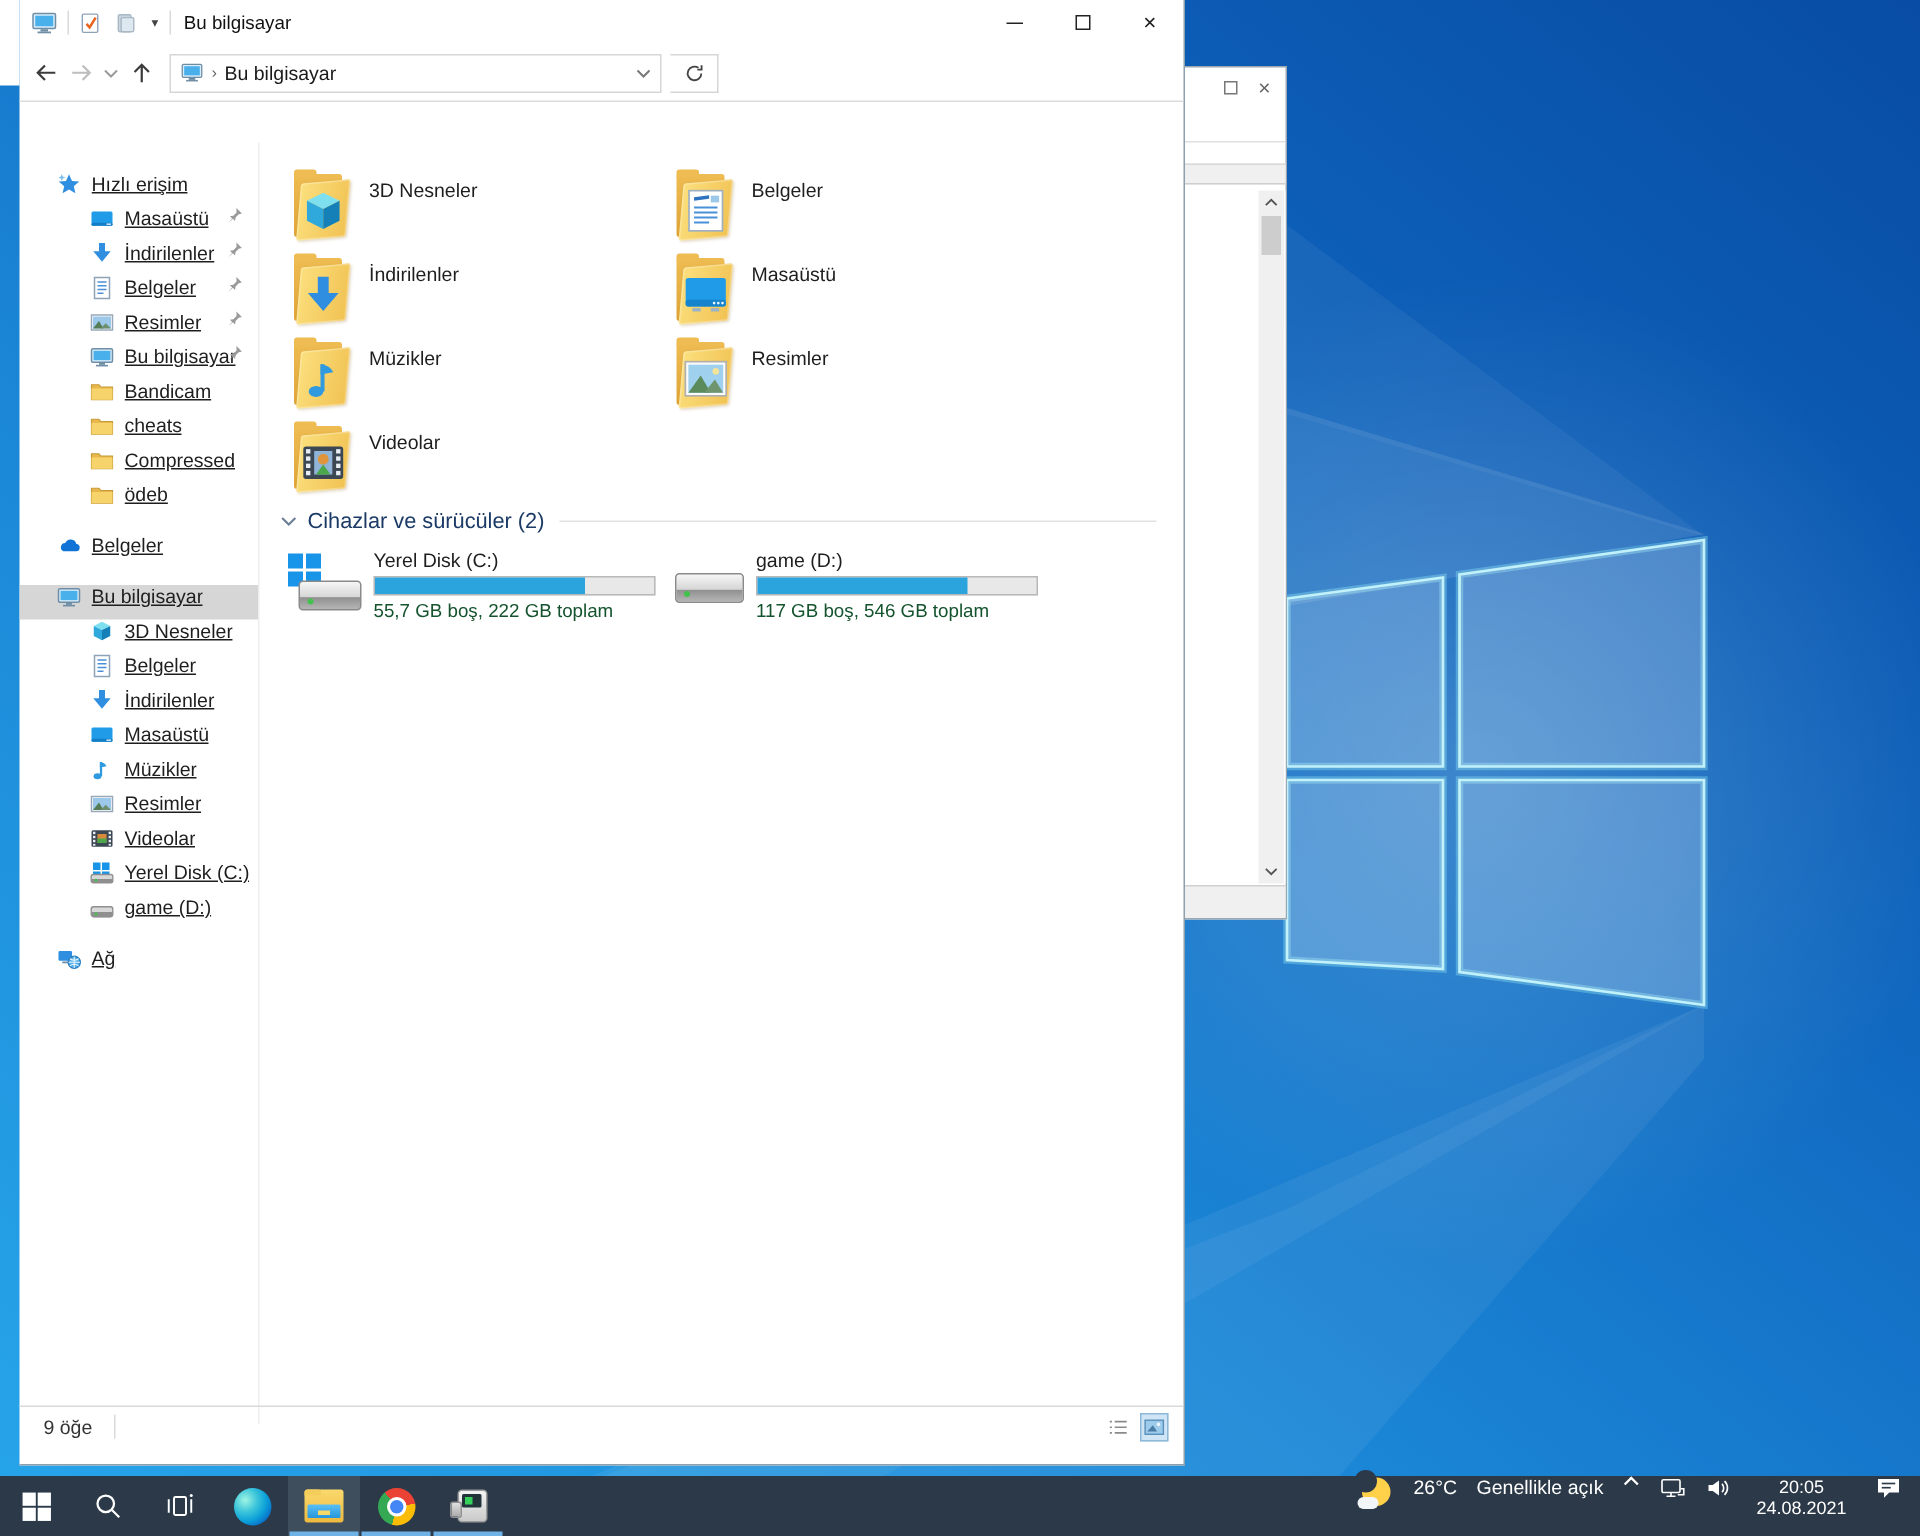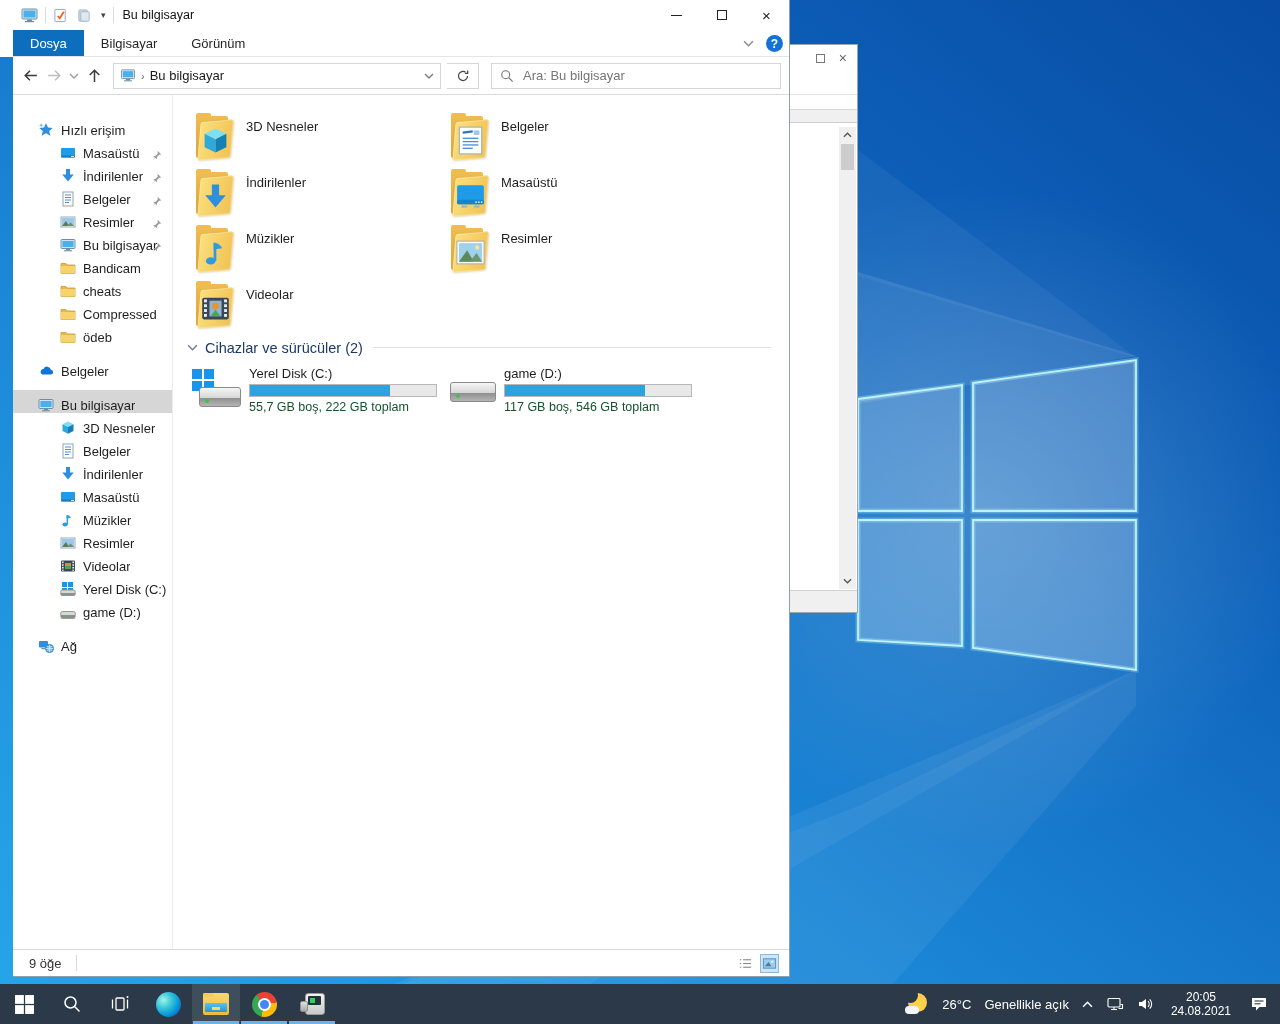--- a/index.html
+++ b/index.html
@@ -56,21 +56,21 @@
   .addr-gt{color:#666;font-size:11px;}
   .addr-drop{margin-left:auto;color:#777;width:10px;display:inline-flex;}
   .refresh-btn{width:32px;height:26px;border:1px solid #d6d6d6;border-left:none;display:flex;align-items:center;justify-content:center;color:#444;}
   .search-box{margin-left:6px;flex:1;height:26px;border:1px solid #d6d6d6;display:flex;align-items:center;padding:0 8px;gap:7px;}
   .search-box svg{flex:none;}
   .search-box input{border:none;outline:none;flex:1;font-family:inherit;font-size:13px;color:#1a1a1a;background:transparent;}
   .search-box input::placeholder{color:#767676;opacity:1;}
   .window-body{position:absolute;left:0;top:95px;right:0;bottom:27px;display:flex;}
   
   .sidebar{width:160px;flex:none;padding-top:20px;border-right:1px solid #ededed;overflow:hidden;}
-  .side-item{height:23px;display:flex;align-items:flex-end;padding-right:6px;position:relative;}
+  .side-item{height:23px;display:flex;align-items:flex-start;padding-right:6px;position:relative;text-decoration:underline;}
   .side-item.lv0{padding-left:24px;}
   .side-item.lv1{padding-left:46px;}
   .side-item.gap{margin-top:11px;}
   .side-item.selected{background:#d6d6d6;}
   .s-ico{width:17px;height:16px;display:inline-flex;align-items:center;justify-content:center;flex:none;}
   .s-ico svg{width:16px;height:16px;}
   .s-label{margin-left:7px;white-space:nowrap;overflow:hidden;}
   .pin{display:none;position:absolute;right:10px;width:11px;height:11px;}
   .side-item.pinned .pin{display:inline-flex;}
   
@@ -98,33 +98,33 @@
   .d-body{position:absolute;right:2px;bottom:5px;width:42px;height:20px;border:1px solid #8a8a8a;border-radius:3px;
     background:linear-gradient(#f6f6f6 0%,#d6d6d6 55%,#909090 58%,#b5b5b5 100%);}
   .dtile:not(.os) .d-body{width:46px;bottom:10px;}
   .d-led{position:absolute;left:5px;bottom:3px;width:4px;height:4px;border-radius:50%;background:#42c24d;}
   .d-info{margin-left:6px;display:flex;flex-direction:column;}
   .d-label{margin-top:0px;}
   .d-bar{margin-top:3px;width:188px;height:13px;border:1px solid #b8b8b8;background:#e8e8e8;}
   .bar-fill{display:block;height:100%;background:#2ba3dd;}
   .d-cap{margin-top:3px;font-size:12.5px;color:#14532d;}
   
-  .statusbar{position:absolute;left:0;right:0;bottom:0;height:27px;border-top:1px solid #d9d9d9;display:flex;align-items:center;padding:0 10px 0 16px;}
+  .statusbar{position:absolute;left:0;right:0;bottom:12px;height:27px;border-top:1px solid #d9d9d9;display:flex;align-items:center;padding:0 10px 0 16px;}
   .sb-count{color:#333;}
   .sb-sep{width:1px;height:16px;background:#d9d9d9;margin-left:14px;}
   .sb-views{margin-left:auto;display:flex;gap:5px;}
   .sb-view{width:19px;height:19px;display:flex;align-items:center;justify-content:center;}
   .sb-view.sel{background:#cfe4f5;border:1px solid #8cb8da;}
   
   .taskbar{position:absolute;left:0;bottom:0;width:1280px;height:40px;background:#2b3948;z-index:10;display:flex;align-items:stretch;}
   .tb-app{width:48px;display:flex;align-items:center;justify-content:center;position:relative;}
   .tb-app.active{background:#3f4e5c;}
   .tb-app.active::after,.tb-app.running::after{content:'';position:absolute;left:1px;right:1px;bottom:0;height:3px;background:#6fb2e8;}
   .tb-ico{display:flex;align-items:center;justify-content:center;}
-  .tray{margin-left:auto;display:flex;align-items:center;gap:13px;padding-right:12px;color:#fff;}
+  .tray{margin-left:auto;display:flex;align-items:flex-start;gap:13px;padding-right:12px;color:#fff;}
   .moon{position:relative;width:24px;height:24px;flex:none;}
   .moon .m1{position:absolute;left:3px;top:1px;width:19px;height:19px;border-radius:50%;background:#ffd04a;}
   .moon .m2{position:absolute;left:-2px;top:-4px;width:15px;height:15px;border-radius:50%;background:#2b3948;}
   .moon .mc{position:absolute;left:0px;bottom:2px;width:14px;height:8px;border-radius:7px;background:#f3f6f8;}
   .tray-text{font-size:13px;white-space:nowrap;}
   .tray-chev{display:inline-flex;width:12px;}
   .tico{display:inline-flex;width:17px;height:16px;}
   .clock{display:flex;flex-direction:column;align-items:center;font-size:12px;line-height:14px;margin-left:4px;}
   .notif{margin-left:6px;display:inline-flex;width:18px;height:16px;}
 </style>
@@ -231,39 +231,20 @@
       <span class="wc">
           <span class="minus"></span>
         </span>
       <span class="wc">
           <span class="maxbox"></span>
         </span>
       <span class="wc close">×</span>
     </div>
   </div>
 
-  <div class="menubar">
-    <div class="mtab active">
-        <span>Dosya</span>
-      </div>
-      <div class="mtab">
-        <span>Bilgisayar</span>
-      </div>
-      <div class="mtab">
-        <span>Görünüm</span>
-      </div>
-    <div class="ribbon-right">
-      <span class="rib-chev">
-        <svg viewBox="0 0 10 6" width="11" height="7">
-            <polyline points="1,1 5,5 9,1" fill="none" stroke="currentColor" stroke-width="1.3"></polyline>
-          </svg>
-      </span>
-      <span class="help-circle">?</span>
-    </div>
-  </div>
 
   <div class="navbar">
     <span class="nav-arrow nav-back">
       <svg viewBox="0 0 16 16" width="17" height="17">
           <path d="M14 8H3M7.5 3.5L3 8l4.5 4.5" fill="none" stroke="currentColor" stroke-width="1.4"></path>
         </svg>
     </span>
     <span class="nav-arrow nav-fwd">
       <svg viewBox="0 0 16 16" width="17" height="17">
           <path d="M2 8h11M8.5 3.5L13 8l-4.5 4.5" fill="none" stroke="currentColor" stroke-width="1.4"></path>
@@ -295,27 +276,20 @@
             <polyline points="1,1 5,5 9,1" fill="none" stroke="currentColor" stroke-width="1.3"></polyline>
           </svg>
       </span>
     </div>
     <span class="refresh-btn">
       <svg viewBox="0 0 16 16" width="14" height="14">
           <path d="M13.2 8A5.2 5.2 0 1 1 11 3.7" fill="none" stroke="#444" stroke-width="1.4"></path>
           <polyline points="13.4,1.8 13.4,5 10.2,5" fill="none" stroke="#444" stroke-width="1.4"></polyline>
         </svg>
     </span>
-    <div class="search-box">
-      <svg viewBox="0 0 16 16" width="14" height="14">
-          <circle cx="6.5" cy="6.5" r="4.5" fill="none" stroke="#777" stroke-width="1.3"></circle>
-          <line x1="10" y1="10" x2="14.5" y2="14.5" stroke="#777" stroke-width="1.3"></line>
-        </svg>
-      <input placeholder="Ara: Bu bilgisayar" style="">
-    </div>
   </div>
 
   <div class="window-body">
     <div class="sidebar">
       <div class="side-item lv0">
           <span class="s-ico">
             <svg viewBox="0 0 16 16">
               <polygon points="8,1.2 10,5.6 14.8,6 11.2,9.1 12.3,13.8 8,11.3 3.7,13.8 4.8,9.1 1.2,6 6,5.6" fill="#2f8ee0"></polygon>
               <polygon points="3.2,1 3.9,2.6 5.5,3.3 3.9,4 3.2,5.6 2.5,4 1,3.3 2.5,2.6" fill="#7cc0f0"></polygon>
             </svg>

